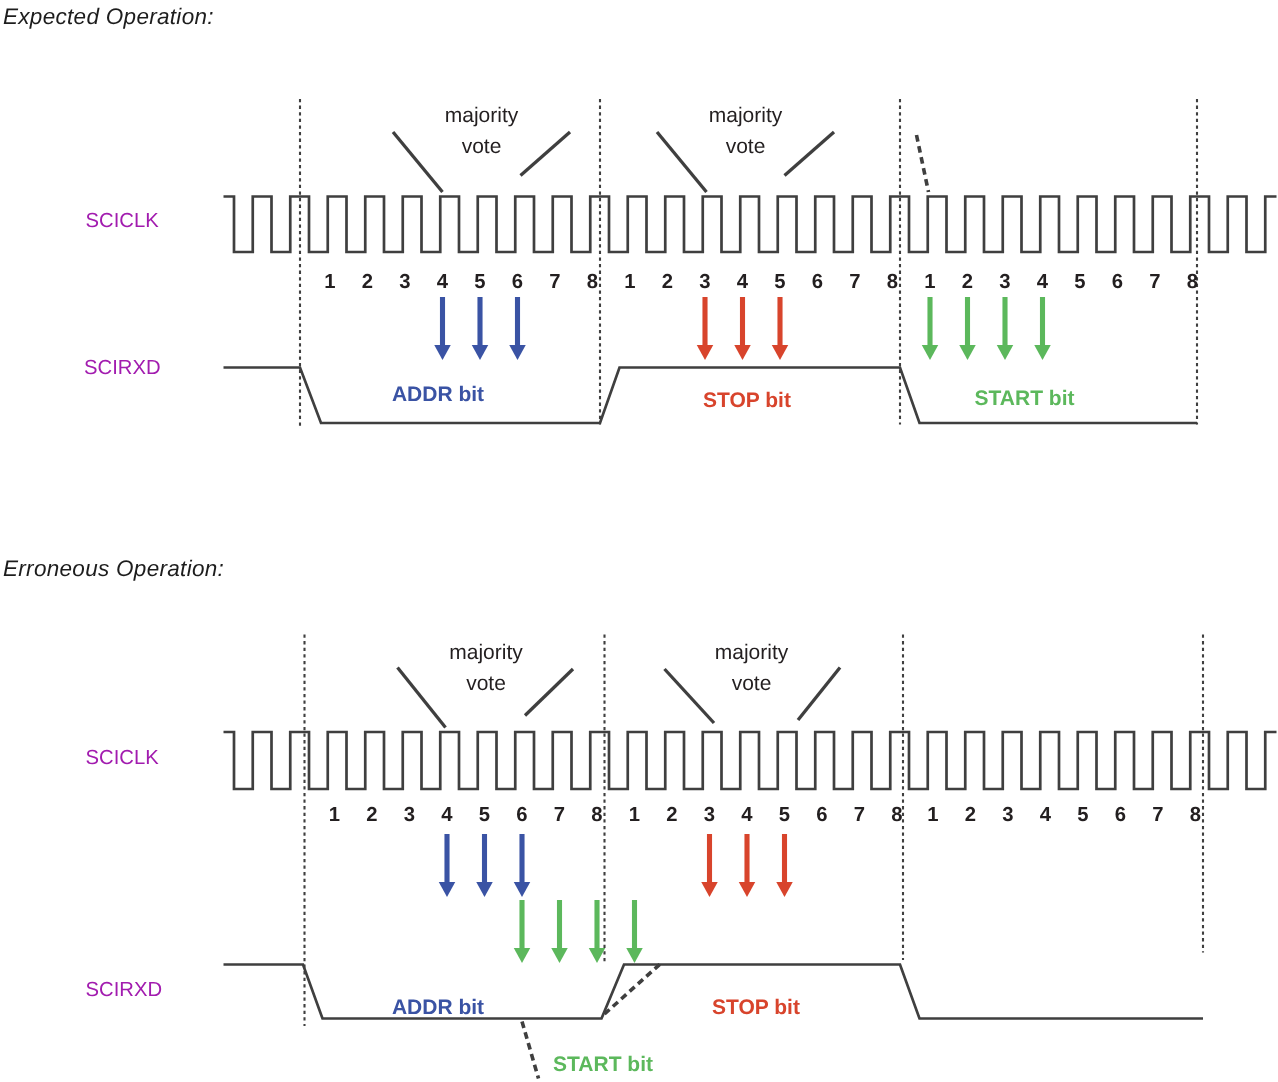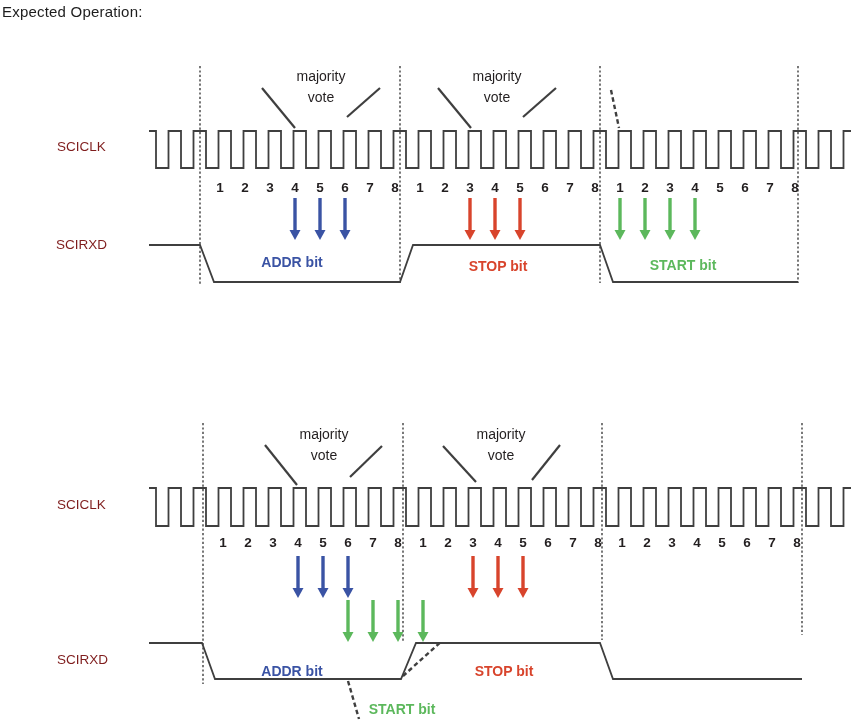--- a/index.html
+++ b/index.html
@@ -2,25 +2,25 @@
 <html><head>
 <meta charset="utf-8">
 <style>
   html,body{margin:0;padding:0;background:#ffffff;}
   #canvas{
     position:relative;width:852px;height:721px;background:#ffffff;
     font-family:"Liberation Sans",sans-serif;overflow:hidden;
   }
   #wave-svg{position:absolute;left:0;top:0;}
   .sec-title{
-    position:absolute;font-size:15px;color:#1d1d1d;
+    position:absolute;font-style:italic;font-size:15px;color:#1d1d1d;
     white-space:nowrap;letter-spacing:0.2px;
   }
   .sig-label{
-    position:absolute;font-size:13.5px;color:#7f1d1d;white-space:nowrap;
+    position:absolute;font-size:13.5px;color:#a21caf;white-space:nowrap;
   }
   .callout{
     position:absolute;transform:translateX(-50%);text-align:center;
     font-size:14px;line-height:21px;color:#231f20;white-space:nowrap;
   }
   .bit-label{
     position:absolute;transform:translateX(-50%);font-size:14px;font-weight:bold;
     white-space:nowrap;
   }
 </style>
@@ -137,20 +137,21 @@
       <polygon points="417.5,632 428.5,632 423,642" fill="#5cb85c"></polygon>
       <line x1="265" y1="445" x2="297" y2="485" stroke="#3f3f3f" stroke-width="2.2"></line>
       <line x1="382" y1="446" x2="350" y2="477" stroke="#3f3f3f" stroke-width="2.2"></line>
       <line x1="443" y1="446" x2="476" y2="482" stroke="#3f3f3f" stroke-width="2.2"></line>
       <line x1="560" y1="445" x2="532" y2="480" stroke="#3f3f3f" stroke-width="2.2"></line>
       <line x1="403" y1="676" x2="442" y2="641" stroke="#3f3f3f" stroke-width="2.4" stroke-dasharray="4.5,3"></line>
       <line x1="348" y1="681" x2="359" y2="719" stroke="#3f3f3f" stroke-width="2.4" stroke-dasharray="4.5,3"></line>
     </svg>
 
   <div class="sec-title" style="left:2px;top:3px">Expected Operation:</div>
+  <div class="sec-title" style="left:2px;top:371px">Erroneous Operation:</div>
 
   <div class="sig-label" style="left:57px;top:139px">SCICLK</div>
   <div class="sig-label" style="left:56px;top:237px">SCIRXD</div>
   <div class="sig-label" style="left:57px;top:497px">SCICLK</div>
   <div class="sig-label" style="left:57px;top:652px">SCIRXD</div>
 
   <div class="callout" style="left:321px;top:66px">
     <div>majority</div>
     <div>vote</div>
   </div>

